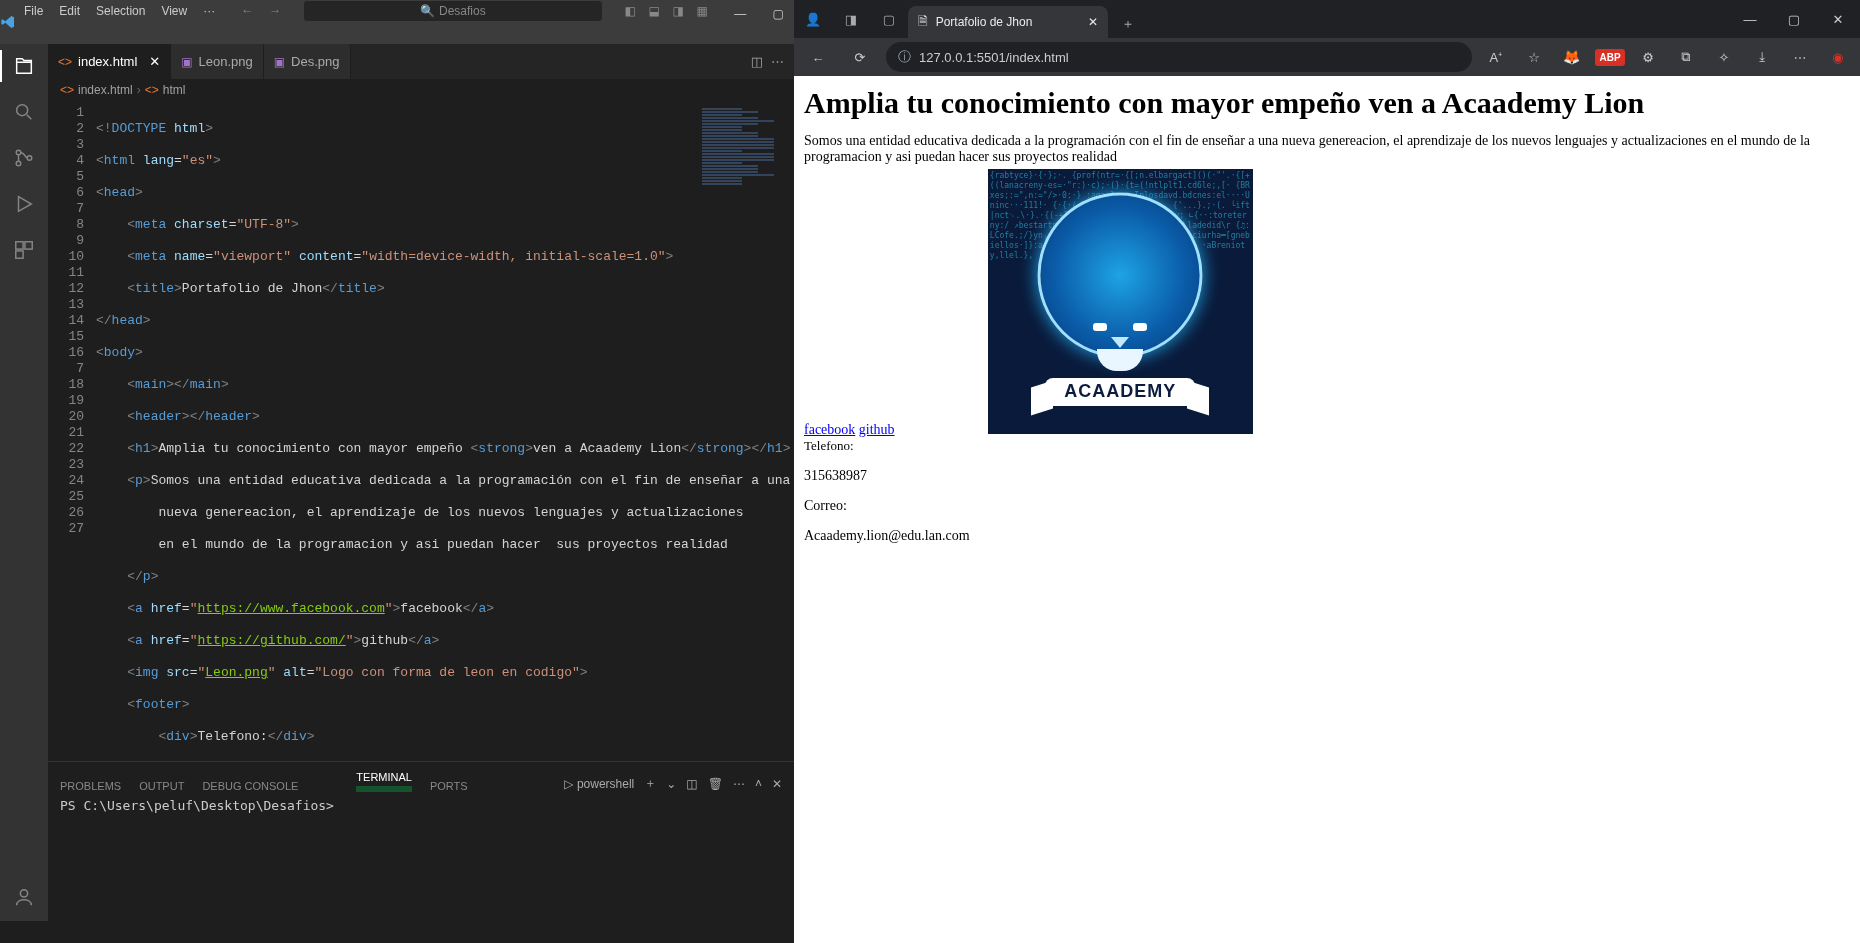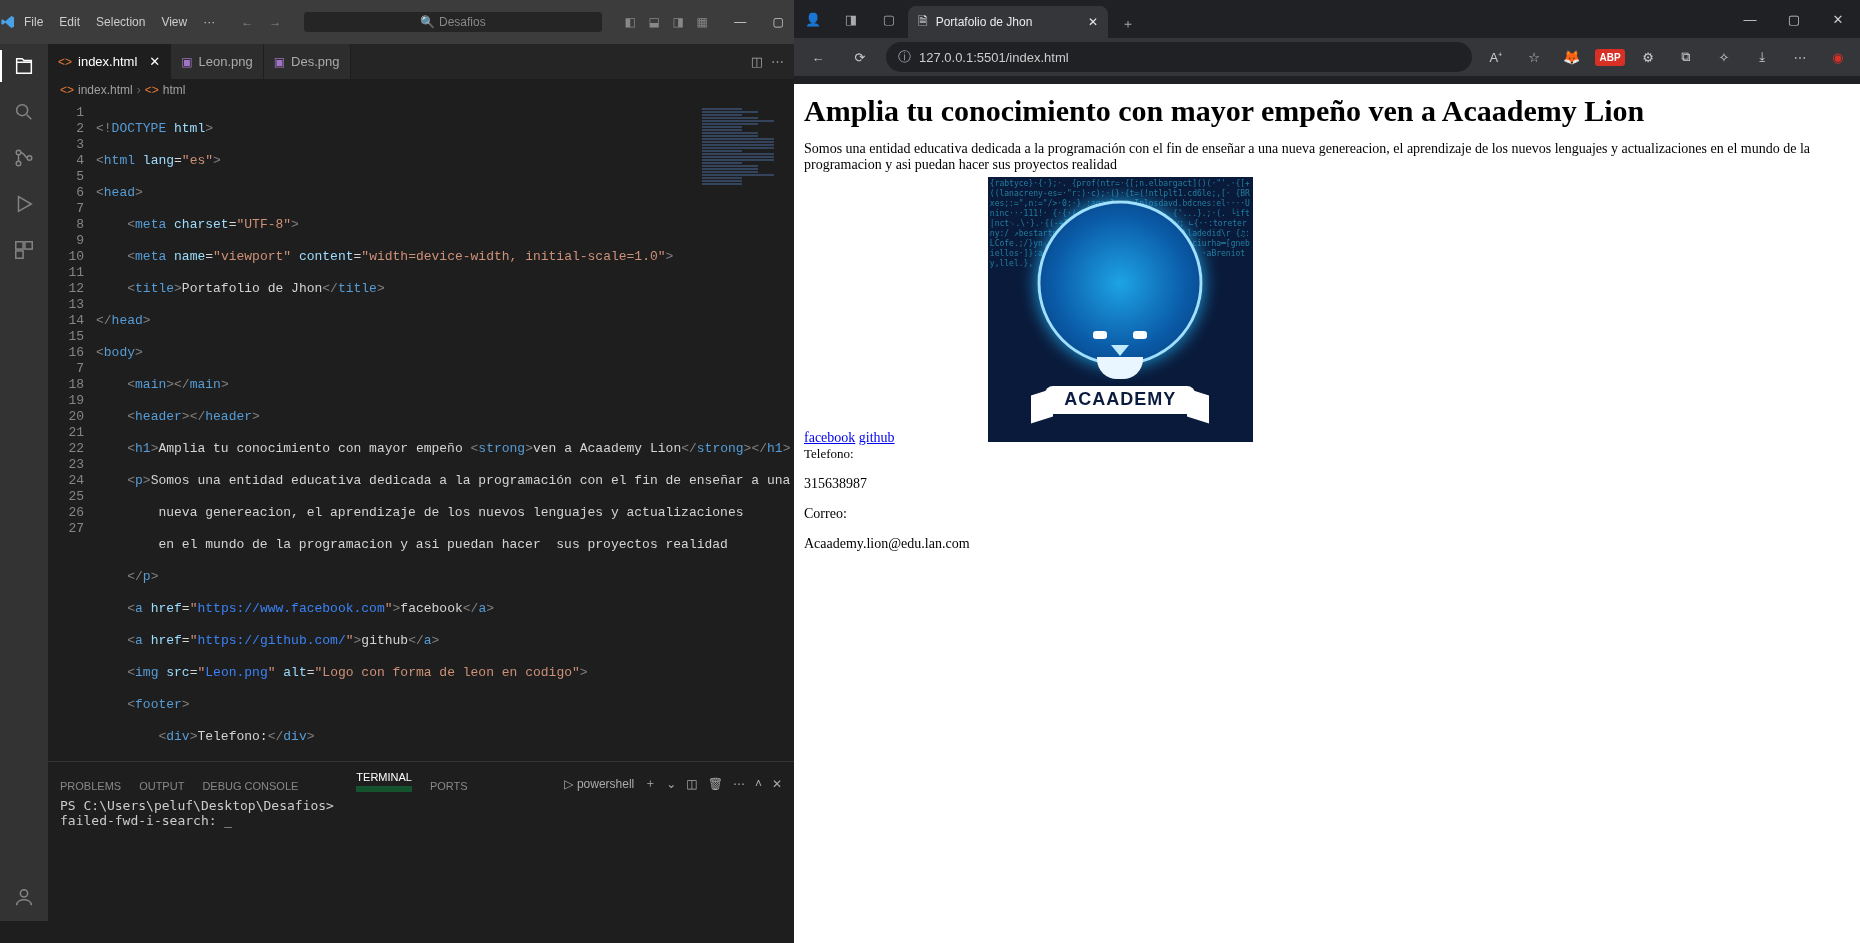--- a/index.html
+++ b/index.html
@@ -1,21 +1,21 @@
 <!DOCTYPE html>
 <html><head>
 <meta charset="utf-8">
 <style>
 * { margin:0; padding:0; box-sizing:border-box; }
 body { font-family:"Segoe UI",Arial,sans-serif; font-size:13px; background:#1e1e1e; color:#ccc; height:943px; width:1860px; overflow:hidden; display:flex; }
 .vscode { width:794px; height:943px; display:flex; flex-direction:column; background:#1e1e1e; }
 .browser { flex:1; height:943px; display:flex; flex-direction:column; background:#202124; }
 
 
-.titlebar { height:44px; background:#3c3c3c; display:flex; align-items:center; color:#ccc; font-size:12px; }
+.titlebar { height:44px; background:#3c3c3c; display:flex; color:#ccc; font-size:12px; }
 .titlebar .vsicon { width:28px; display:flex; align-items:center; justify-content:center; }
 .titlebar .menus { display:flex; gap:0; }
 .titlebar .menus span { padding:4px 8px; cursor:default; }
 .titlebar .navarrows { display:flex; gap:4px; margin-left:12px; }
 .titlebar .navarrows span { padding:2px 6px; color:#888; }
 .titlebar .search { flex:0 0 300px; margin:0 16px; height:22px; background:#252526; border:1px solid #3c3c3c; border-radius:4px; display:flex; align-items:center; justify-content:center; color:#888; font-size:12px; }
 .titlebar .layoutbtns { display:flex; gap:2px; margin-left:auto; margin-right:8px; }
 .titlebar .layoutbtns span { width:22px; height:22px; display:flex; align-items:center; justify-content:center; color:#888; }
 .titlebar .winbtns { display:flex; }
 .titlebar .winbtns span { width:38px; height:28px; display:flex; align-items:center; justify-content:center; color:#ccc; }
@@ -47,21 +47,21 @@
 .minimap .mline { height:2px; margin:1px 0; background:#4d6a9d; }
 .minimap .mline.s { width:50%; }
 .minimap .mline.m { width:70%; }
 .minimap .mline.l { width:90%; }
 
 .c-gray  { color:#808080; }
 .c-tag   { color:#569cd6; }
 .c-attr  { color:#9cdcfe; }
 .c-str   { color:#ce9178; }
 .c-text  { color:#d4d4d4; }
-.c-url   { color:#3b82f6; }
+.c-url   { color:#84cc16; text-decoration:underline; }
 
 
 .panel { height:160px; background:#1e1e1e; border-top:1px solid #333; display:flex; flex-direction:column; }
 .paneltabs { height:30px; display:flex; align-items:flex-end; padding:0 12px; gap:18px; font-size:11px; color:#888; }
 .paneltabs .pt { text-transform:uppercase; cursor:default; }
 .paneltabs .pt.active { color:#fff; border-bottom:6px solid #14532d; padding-bottom:3px;margin-left:40px; }
 .paneltabs .ptright { margin-left:auto; display:flex; align-items:center; gap:10px; color:#aaa; font-size:12px;}
 .termbody { flex:1; padding:6px 12px; font-family:Consolas,monospace; font-size:13px; color:#ccc; }
 .statusbar-vs { height:22px; background:#1e1e1e; }
 
@@ -77,21 +77,21 @@
 
 .btoolbar { height:38px; background:#35363a; display:flex; align-items:center; padding:0 8px; gap:10px; }
 .btoolbar .nbtn { width:32px; height:32px; display:flex; align-items:center; justify-content:center; color:#ccc; border-radius:16px; }
 .addr { flex:1; height:30px; background:#202124; border-radius:15px; display:flex; align-items:center; padding:0 12px; color:#ccc; font-size:13px; gap:8px; }
 .addr .lock { color:#9aa0a6; }
 .btoolbar .ricons { display:flex; align-items:center; gap:10px; color:#ccc; }
 .btoolbar .ricons .ricon { width:28px; height:28px; display:flex; align-items:center; justify-content:center; }
 .abp { background:#d93025; color:#fff; font-size:10px; font-weight:700; padding:3px 4px; border-radius:3px; }
 .fox { color:#ff7b00; font-size:14px;}
 
-.page { flex:1; background:#fff; color:#000; padding:10px 10px; font-family:"Times New Roman",serif; overflow:auto;margin-top:8px; }
+.page { flex:1; background:#fff; color:#000; padding:10px 10px; font-family:"Times New Roman",serif; overflow:auto; }
 .page h1 { font-size:30px; font-weight:700; margin-bottom:12px; line-height:1.15; }
 .page p { font-size:14px; margin-bottom:4px; }
 .page .linksrow { font-size:14px; }
 .page a { color:#0000ee; text-decoration:underline; }
 .page .after-img { display:inline-block; vertical-align:bottom; }
 .page .img-wrap { display:inline-block; vertical-align:bottom; margin-left:90px;}
 
 .lion { width:265px; height:265px; background:#0a1a3a; position:relative; display:inline-block; overflow:hidden; }
 .lion .codebg { position:absolute; inset:0; font-family:monospace; font-size:8px; line-height:10px; color:#2aa7c9; opacity:.7; padding:2px; white-space:pre-wrap; word-break:break-all; overflow:hidden;}
 .lion .circle { position:absolute; left:50%; top:40%; transform:translate(-50%,-50%); width:165px; height:165px; border-radius:50%; background:radial-gradient(circle,#1ea3e6 0%,#0a5aa6 60%,#063773 100%); border:3px solid #9fe0ff; box-shadow:0 0 18px #1ea3e6; }
@@ -320,21 +320,20 @@
             <span>⌄</span>
             <span>◫</span>
             <span>🗑</span>
             <span>⋯</span>
             <span>˄</span>
             <span>✕</span>
           </div>
         </div>
         <div class="termbody">
           <div>PS C:\Users\peluf\Desktop\Desafios&gt;</div>
-          <div>failed-fwd-i-search: _</div>
         </div>
       </div>
     </div>
   </div>
   <div class="statusbar-vs"></div>
 </div>
 
 <div class="browser">
   <div class="btitle">
     <div class="bicon">👤</div>

